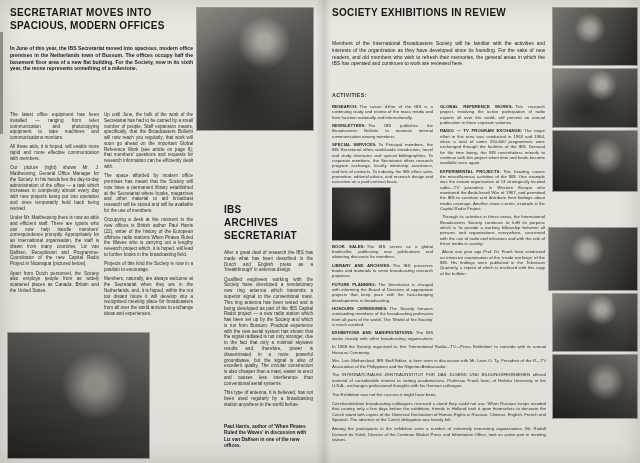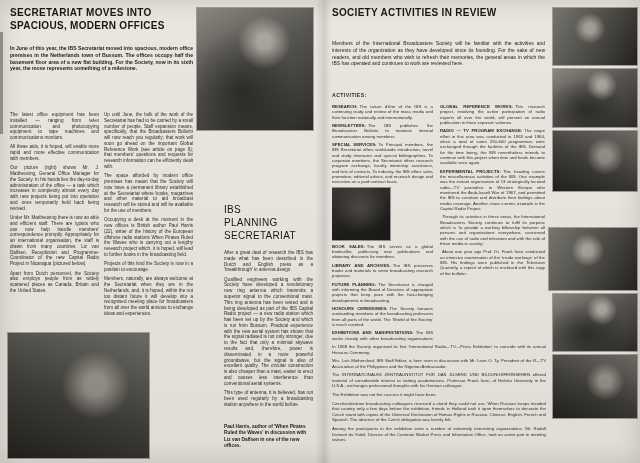--- a/index.html
+++ b/index.html
@@ -28,21 +28,21 @@
   .hl-right { left: 332px; top: 7px; width: 216px; }
   .intro { position: absolute; text-align: justify; color: #232220; }
   .intro-left  { left: 10px;  top: 45px; width: 183px; font-size: 5.1px; line-height: 1.34; font-weight: bold; }
   .intro-right { left: 332px; top: 40px; width: 213px; font-size: 5.0px; line-height: 1.36; }
   .col { position: absolute; text-align: justify; overflow: hidden; }
   .col p { margin-bottom: 3.5px; }
   .col1 { left: 10px;  top: 112px; width: 89px;  height: 218px; font-size: 4.6px; line-height: 1.26; }
   .col2 { left: 104px; top: 112px; width: 89px;  height: 224px; font-size: 4.6px; line-height: 1.26; }
   .tech-headline {
     position: absolute; left: 224px; top: 203px; width: 90px;
-    font-size: 10px; font-weight: normal; letter-spacing: 0.3px; line-height: 1.3; color: #171714;
+    font-size: 10px; font-weight: bold; letter-spacing: 0.3px; line-height: 1.3; color: #171714;
   }
   .tech-col { left: 224px; top: 250px; width: 89px; height: 170px; font-size: 4.6px; line-height: 1.26; }
   .caption {
     position: absolute; left: 224px; top: 424px; width: 89px;
     font-size: 4.8px; font-weight: bold; line-height: 1.35; color: #232220;
   }
   .activities-label { position: absolute; left: 332px; top: 92px; font-size: 5.2px; font-weight: bold; letter-spacing: 0.4px; }
   .colA { left: 332px; top: 104px; width: 101px; height: 237px; font-size: 4.3px; line-height: 1.24; }
   .colB { left: 440px; top: 104px; width: 105px; height: 237px; font-size: 4.3px; line-height: 1.24; }
   .colA p, .colB p { margin-bottom: 3px; }
@@ -111,36 +111,36 @@
       <p>The space afforded by modern office premises has meant that the Society will now have a permanent library established at the Secretariat where books, magazines and other material to aid broadcast research will be stored and will be available for the use of members.</p>
       <p>Occupying a desk at the moment in the new offices is British author Paul Harris (22), writer of the history of the European offshore radio stations When Pirates Ruled the Waves who is carrying out a lengthy research project which, it is hoped, will lead to further books in the broadcasting field.</p>
       <p>Projects of this kind the Society is now in a position to encourage.</p>
       <p>Members, naturally, are always welcome at the Secretariat when they are in the Netherlands, and, it is hoped, within the not too distant future it will develop into a recognised meeting place for broadcasters from all over the world anxious to exchange ideas and experiences.</p>
     </div>
 
     <div class="photo photo-top ph-a"></div>
 
     <div class="tech-headline">
       <div>IBS</div>
-      <div>PLANNING</div>
+      <div>ARCHIVES</div>
       <div>SECRETARIAT</div>
     </div>
 
     <div class="col tech-col">
       <p>After a great deal of research the IBS has made what has been described in the Dutch and English press as a 'breakthrough' in antenna design.</p>
       <p>Qualified engineers working with the Society have developed a revolutionary new ring antenna which transmits a superior signal to the conventional mast. This ring antenna has been tested and is being developed as part of the IBS Capital Radio project — a new radio station which has been set up by the Society and which is run from Bussum. Practical experience with the new aerial system has shown that the signal radiated is not only stronger, due to the fact that only a minimal skywave results and, therefore, power is disseminated in a more powerful groundwave, but the signal is also of excellent quality. The circular construction is also cheaper than a mast, easier to erect and causes less interference than conventional aerial systems.</p>
       <p>This type of antenna, it is believed, has not been used regularly by a broadcasting station anywhere in the world before.</p>
     </div>
 
     <div class="photo photo-bottom ph-c"></div>
     <p class="caption">Paul Harris, author of 'When Pirates Ruled the Waves' in discussion with Liz van Dalfsen in one of the new offices.</p>
   </section>
 
   <section>
-    <h1 class="headline hl-right">SOCIETY ACTIVITIES IN REVIEW</h1>
+    <h1 class="headline hl-right">SOCIETY EXHIBITIONS IN REVIEW</h1>
     <p class="intro intro-right">Members of the International Broadcasters Society will be familiar with the activities and interests of the organization as they have developed since its founding. For the sake of new readers, and old members who wish to refresh their memories, the general areas in which the IBS has operated and continues to work are reviewed here.</p>
     <p class="activities-label">ACTIVITIES:</p>
 
     <div class="col colA">
       <p><span class="term">RESEARCH:</span><span>The raison d'être of the IBS is a continuing study and review of the mass media and their function nationally and internationally.</span></p>
       <p><span class="term">NEWSLETTERS:</span><span>The IBS publishes the Broadcasters Bulletin to maintain internal communication among members.</span></p>
       <p><span class="term">SPECIAL SERVICES:</span><span>To Principal members, the IBS Secretariat offers world-wide introduction, travel and study itineraries and special bibliographies. To corporate members, the Secretariat offers research program exchange, faculty internship assistance, and lists of contacts. To industry, the IBS offers sales promotion, editorial advice, and research design and execution on a paid contract basis.</span></p>
       <div class="inline-photo ph-dark"></div>
       <p><span class="term">BOOK SALES:</span><span>The IBS serves as a global bookseller, publicising new publications and obtaining discounts for members.</span></p>
       <p><span class="term">LIBRARY AND ARCHIVES:</span><span>The IBS preserves books and materials to serve broadcasting research purposes.</span></p>

